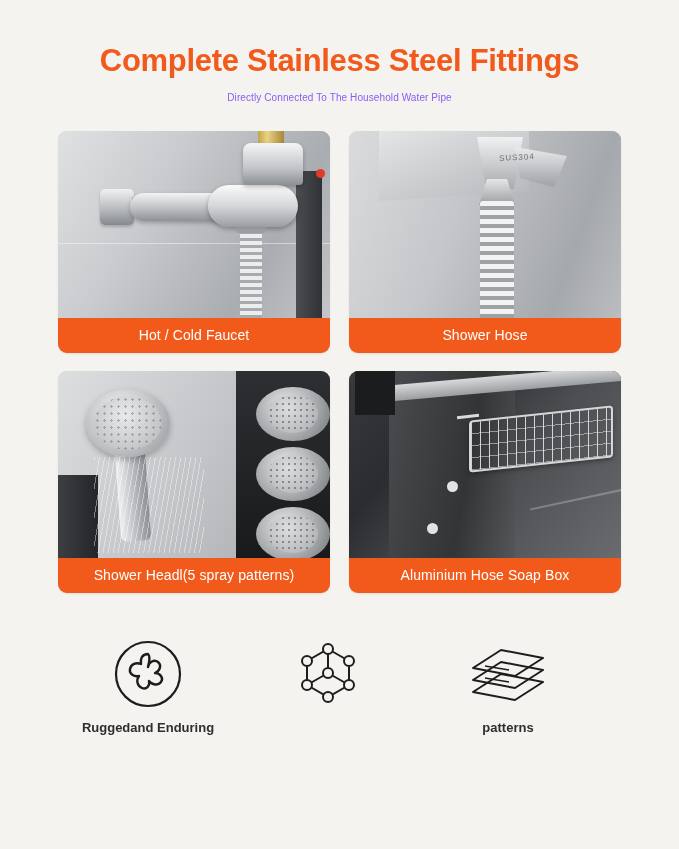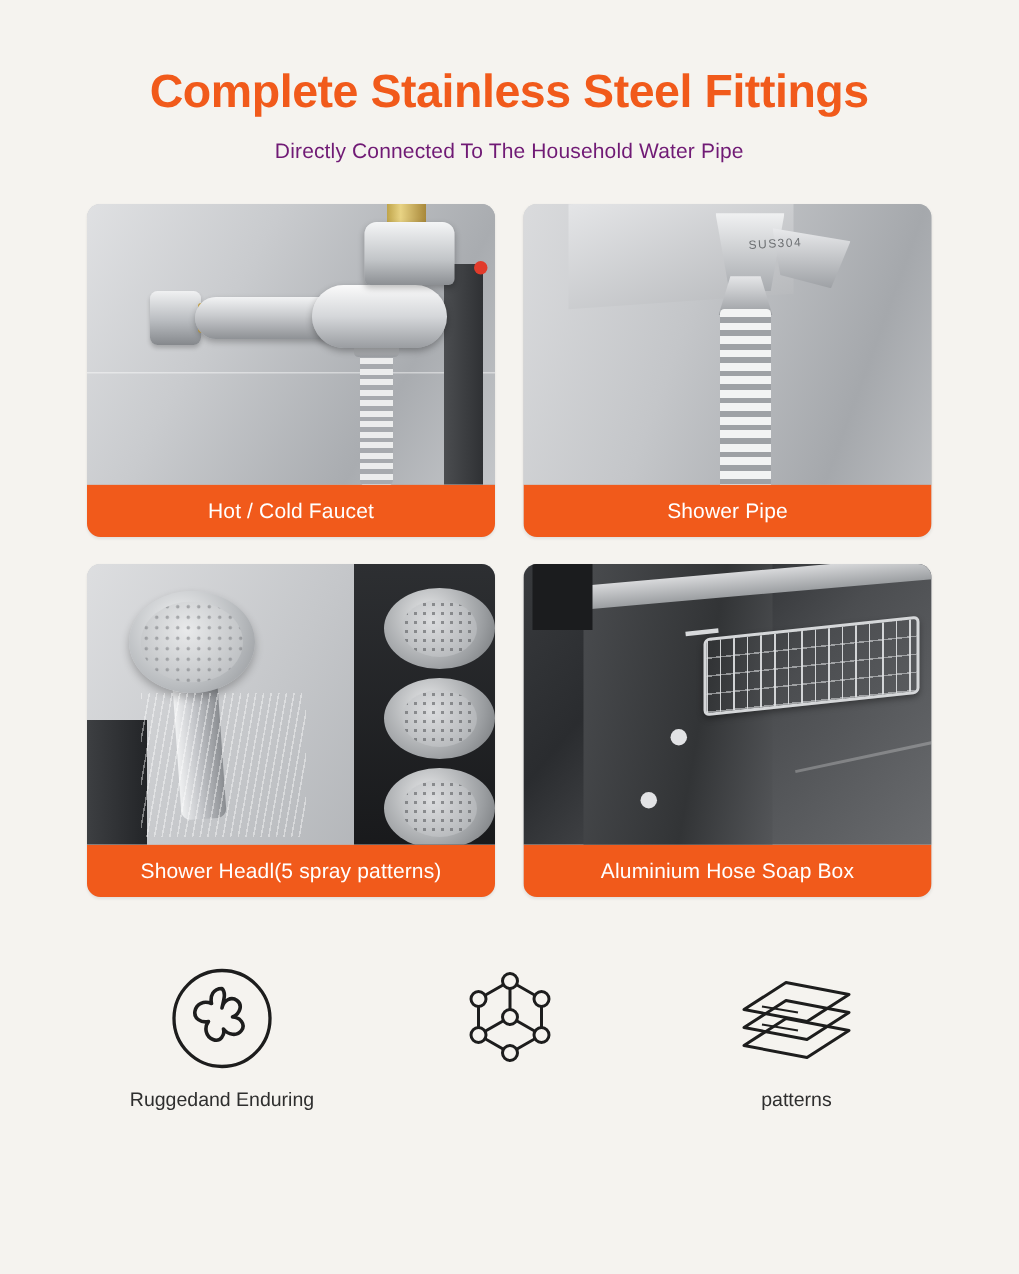--- a/index.html
+++ b/index.html
@@ -29,22 +29,22 @@
   }
   .headline {
     font-size: 31px;
     font-weight: bold;
     color: #f15a1b;
     letter-spacing: -0.3px;
     margin: 0;
     line-height: 1.1;
   }
   .subhead {
-    font-size: 14px;
-    color: #701a75;
+    font-size: 10px;
+    color: #8b5cf6;
     margin-top: 14px;
     letter-spacing: 0.1px;
   }
 
   
   .grid {
     margin: 28px auto 0 auto;
     width: 563px;
     display: flex;
     flex-wrap: wrap;
@@ -268,22 +268,22 @@
     left: 180px; top: 126px; width: 110px; height: 2px;
     background: rgba(255,255,255,.25);
     transform: rotate(-12deg);
   }
 
   
   .features {
     margin: 44px auto 0 auto;
     width: 563px;
     display: flex;
-    justify-content: space-between;
     align-items: flex-start;
+    font-weight: bold;
   }
   .feature {
     width: 180px;
     text-align: center;
     color: #2d2d2d;
   }
   .feature-icon {
     height: 74px;
     display: flex;
     align-items: center;
@@ -329,21 +329,21 @@
     <div class="card">
       <div class="card-img">
         <div class="fx h-wall"></div>
         <div class="fx h-plate"></div>
         <div class="fx h-bracket"></div>
         <div class="fx h-bracket2"></div>
         <div class="fx h-cone"></div>
         <div class="fx h-hose"></div>
         <div class="fx h-text">SUS304</div>
       </div>
-      <div class="card-label">Shower Pipe</div>
+      <div class="card-label">Shower Hose</div>
     </div>
 
     <div class="card">
       <div class="card-img">
         <div class="fx s-wall"></div>
         <div class="fx s-darkbar"></div>
         <div class="fx s-handle"></div>
         <div class="fx s-head"></div>
         <div class="fx s-face"></div>
         <div class="fx s-spray"></div>

